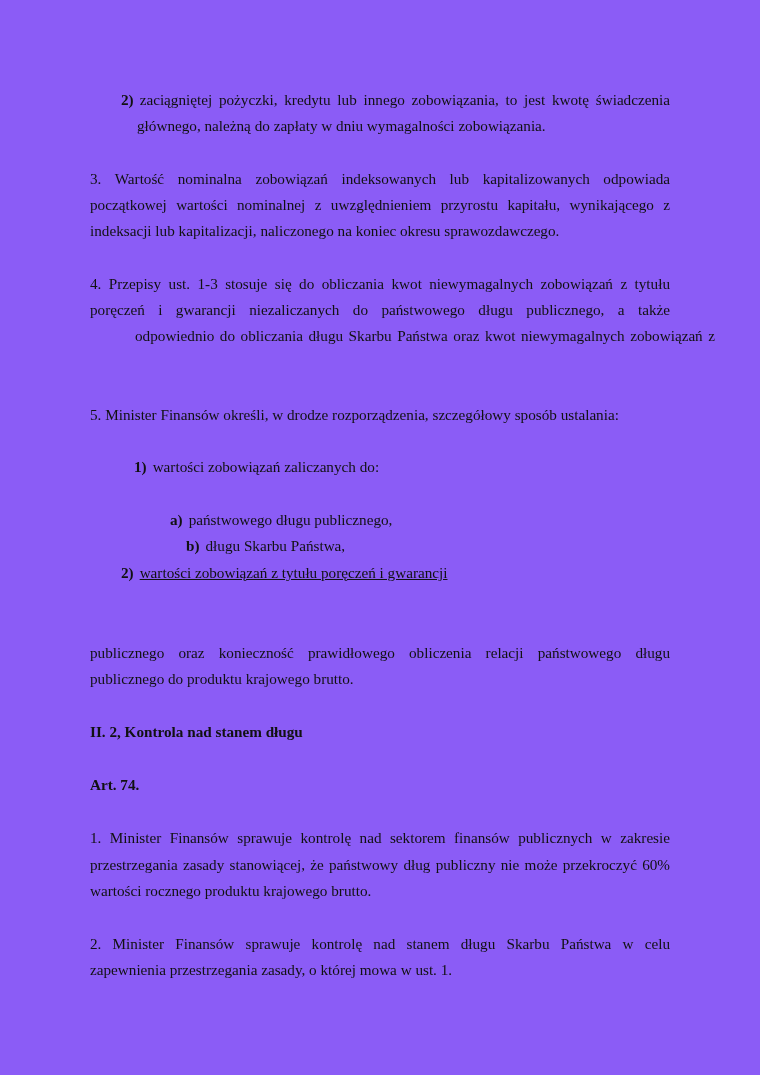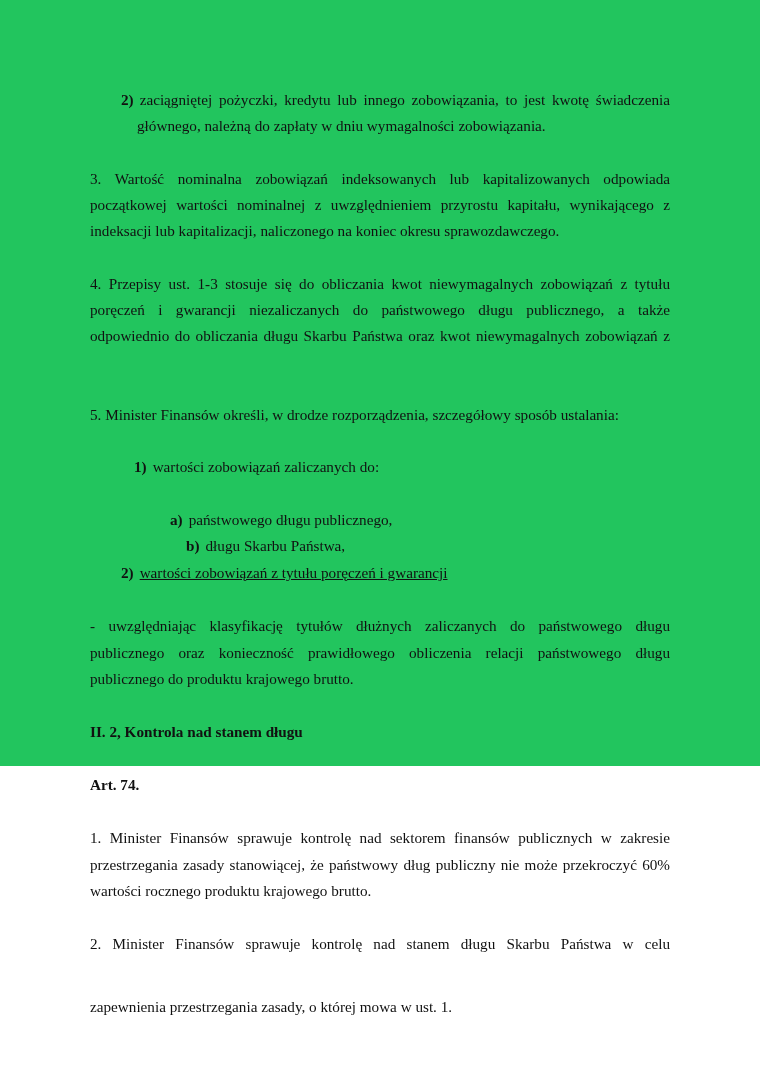--- a/index.html
+++ b/index.html
@@ -1,18 +1,18 @@
 <!DOCTYPE html>
 <html><head>
 <meta charset="utf-8">
 <style>
   html, body { margin: 0; padding: 0; background: #ffffff; }
   body { width: 760px; height: 1075px; position: relative; overflow: hidden;
          font-family: "Liberation Serif", "DejaVu Serif", serif; color: #111; font-size: 15.2px; }
-  .page { position: absolute; left: 0; top: 0; width: 760px; height: 766px; background: #22c55e; }
+  .page { position: absolute; left: 0; top: 0; width: 760px; height: 1075px; background: #8b5cf6; }
   .line { position: absolute; left: 90px; width: 580px; line-height: 26.3px; white-space: nowrap; }
   .justify { text-align: justify; text-align-last: justify; white-space: normal; }
   .b { font-weight: bold; }
   .num { font-weight: bold; display: inline-block; margin-right: 6px; }
 </style>
 </head>
 <body>
 
 <div class="page">
 
@@ -20,44 +20,43 @@
     <span class="num">2)</span><span>zaciągniętej pożyczki, kredytu lub innego zobowiązania, to jest kwotę świadczenia</span>
   </div>
   <div class="line" style="top:113px; left:137px;">głównego, należną do zapłaty w dniu wymagalności zobowiązania.</div>
 
   <div class="line justify" style="top:166px;">3. Wartość nominalna zobowiązań indeksowanych lub kapitalizowanych odpowiada</div>
   <div class="line justify" style="top:192px;">początkowej wartości nominalnej z uwzględnieniem przyrostu kapitału, wynikającego z</div>
   <div class="line" style="top:218px;">indeksacji lub kapitalizacji, naliczonego na koniec okresu sprawozdawczego.</div>
 
   <div class="line justify" style="top:271px;">4. Przepisy ust. 1-3 stosuje się do obliczania kwot niewymagalnych zobowiązań z tytułu</div>
   <div class="line justify" style="top:297px;">poręczeń i gwarancji niezaliczanych do państwowego długu publicznego, a także</div>
-  <div class="line justify" style="top:323px;">odpowiednio do obliczania długu Skarbu Państwa oraz kwot niewymagalnych zobowiązań z</div>
+  <div class="line justify" style="top:323px;margin-left:45px;">odpowiednio do obliczania długu Skarbu Państwa oraz kwot niewymagalnych zobowiązań z</div>
 
   <div class="line" style="top:402px;">5. Minister Finansów określi, w drodze rozporządzenia, szczegółowy sposób ustalania:</div>
 
   <div class="line" style="top:454px; left:121px;margin-left:13px;">
     <span class="num">1)</span><span>wartości zobowiązań zaliczanych do:</span>
   </div>
   <div class="line" style="top:507px; left:170px;">
     <span class="num">a)</span><span>państwowego długu publicznego,</span>
   </div>
   <div class="line" style="top:533px; left:186px;">
     <span class="num">b)</span><span>długu Skarbu Państwa,</span>
   </div>
   <div class="line" style="top:560px; left:121px;text-decoration:underline;">
     <span class="num">2)</span><span>wartości zobowiązań z tytułu poręczeń i gwarancji</span>
   </div>
 
-  <div class="line justify" style="top:613px;">- uwzględniając klasyfikację tytułów dłużnych zaliczanych do państwowego długu</div>
   <div class="line justify" style="top:640px;">publicznego oraz konieczność prawidłowego obliczenia relacji państwowego długu</div>
   <div class="line" style="top:666px;">publicznego do produktu krajowego brutto.</div>
 
   <div class="line b" style="top:719px;">II. 2, Kontrola nad stanem długu</div>
   <div class="line b" style="top:772px;">Art. 74.</div>
 
   <div class="line justify" style="top:825px;">1. Minister Finansów sprawuje kontrolę nad sektorem finansów publicznych w zakresie</div>
   <div class="line justify" style="top:852px;">przestrzegania zasady stanowiącej, że państwowy dług publiczny nie może przekroczyć 60%</div>
   <div class="line" style="top:878px;">wartości rocznego produktu krajowego brutto.</div>
 
   <div class="line justify" style="top:931px;">2. Minister Finansów sprawuje kontrolę nad stanem długu Skarbu Państwa w celu</div>
-  <div class="line" style="top:957px;margin-top:37px;">zapewnienia przestrzegania zasady, o której mowa w ust. 1.</div>
+  <div class="line" style="top:957px;">zapewnienia przestrzegania zasady, o której mowa w ust. 1.</div>
 
 </div>
 
 </body></html>

